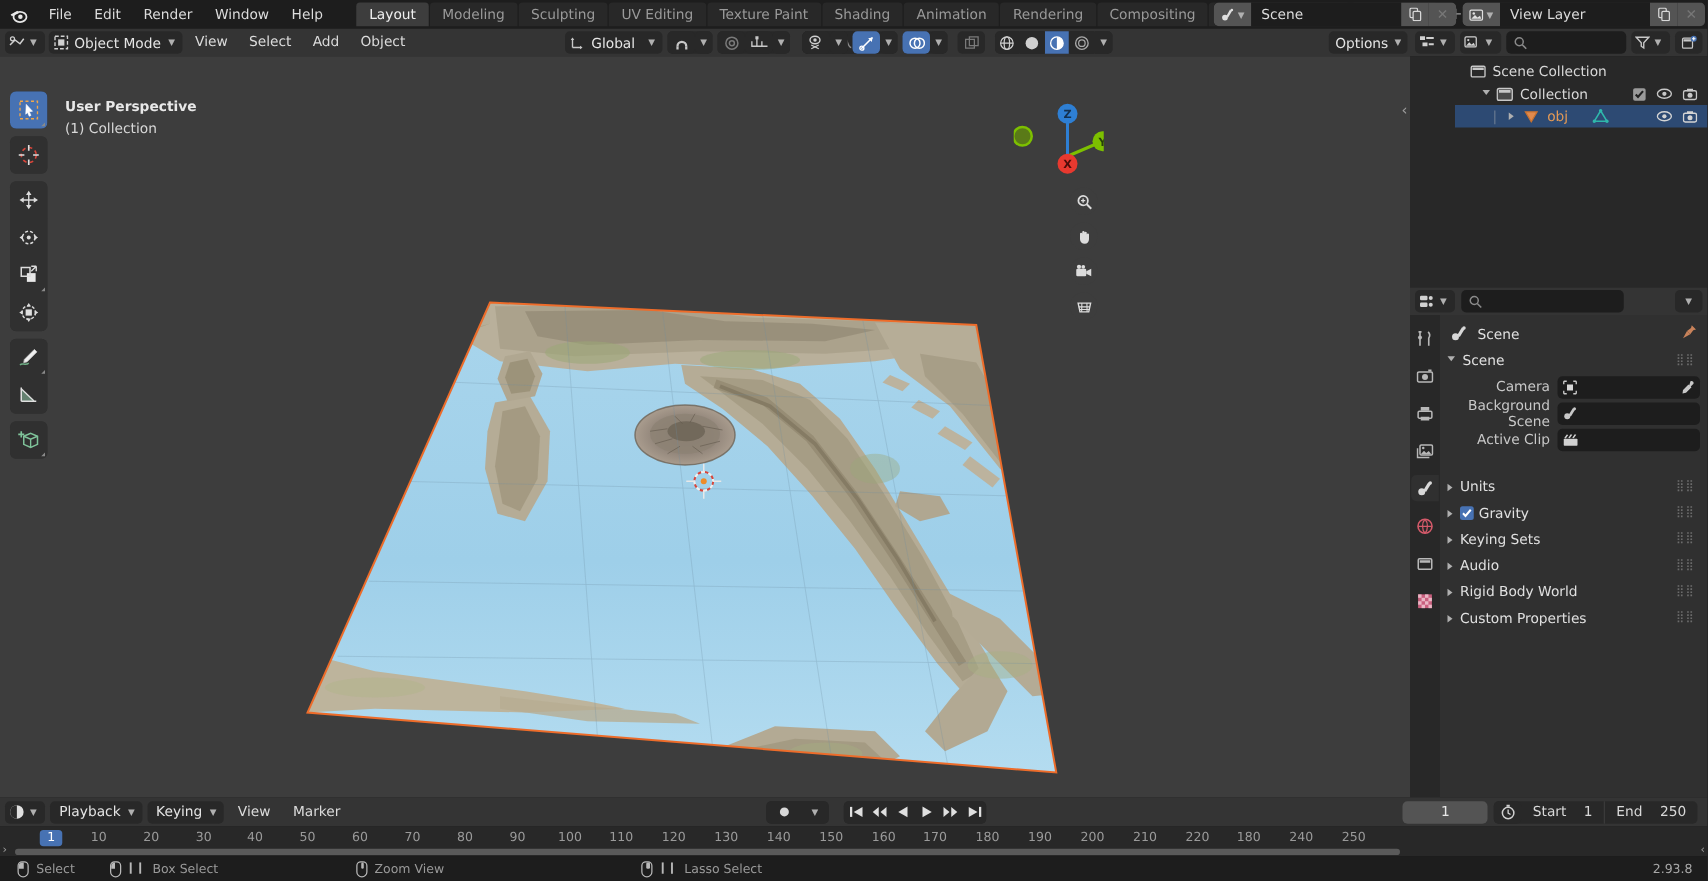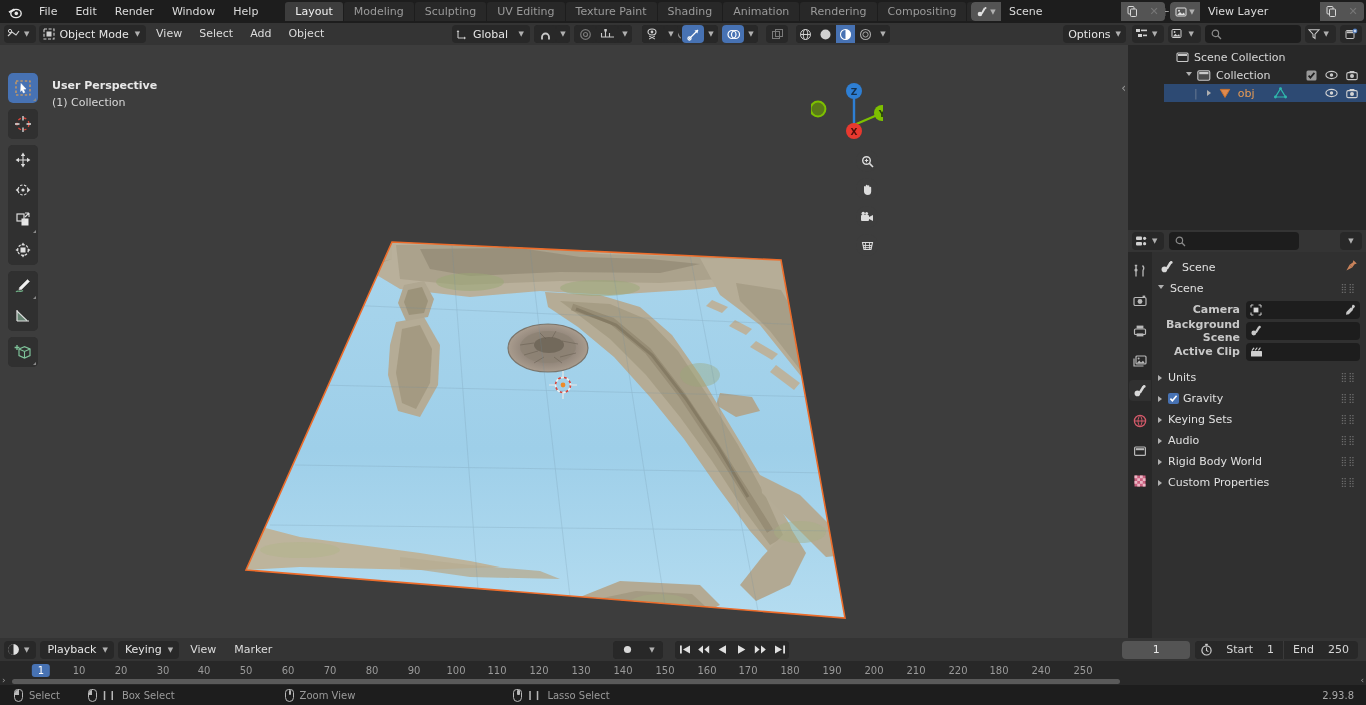--- a/index.html
+++ b/index.html
@@ -139,21 +139,21 @@
   .props-tabs {
     position: absolute; left: 0; top: 0; width: 24px; height: 386px; background: #282828;
     display: flex; flex-direction: column; align-items: center; padding-top: 8px; gap: 9px;
   }
   .ptab { width: 22px; height: 21px; display:flex; align-items:center; justify-content:center; border-radius: 4px 0 0 4px;}
   .ptab.active { background: #303030; }
   .props-main { position: absolute; left: 24px; top: 0; width: 214px; height: 386px; padding-top: 4px; }
   .prop-title { height: 22px; display: flex; align-items: center; gap: 8px; padding: 0 8px; font-size: 11px; color:#e0e0e0;}
   .panel-hdr { height: 21px; display: flex; align-items: center; gap: 6px; padding: 0 6px; font-size: 11px; color: #e0e0e0; }
   .grip { margin-left: auto; color: #6b6b6b; font-size: 9px; letter-spacing: 1px; line-height: 5px; padding-right: 4px;}
-  .prop-row { height: 21px; display: flex; align-items: center; padding: 0 6px 0 0; gap: 6px; font-weight: bold; }
+  .prop-row { height: 21px; display: flex; align-items: center; padding: 0 6px 0 0; gap: 6px; }
   .prop-label { width: 88px; text-align: right; font-size: 11px; color: #c8c8c8; }
   .prop-field { flex: 1; height: 18px; background: #1d1d1d; border-radius: 4px; display:flex;
     align-items: center; padding: 0 4px; gap: 4px; }
   .chk { width: 11px; height: 11px; background: #4772b3; border-radius: 2px; display:flex;
     align-items:center; justify-content:center; }
 
   
   .tl-header {
     position: absolute; top: 638px; left: 0; width: 1366px; height: 23px;
     background: #343434; display: flex; align-items: center; padding: 0 4px; gap: 4px;
@@ -931,21 +931,21 @@
           <span style="display:flex;">
             <svg width="13" height="12" viewBox="0 0 13 12">
                 <rect x="1" y="5" width="11" height="5.6" rx="0.6" fill="#d0d0d0"></rect>
                 <path d="M1.4 4.4 L3.4 1.6 L4.6 2 L2.6 4.8 Z M4.6 4.2 L6.6 1.4 L7.8 1.8 L5.8 4.6 Z M7.8 4.2 L9.8 1.4 L11 1.8 L9 4.6 Z" fill="#d0d0d0"></path>
               </svg>
           </span>
           <span style="flex:1;"></span>
         </span>
       </div>
 
-      <div class="panel-hdr" style="margin-top:5px;">
+      <div class="panel-hdr" style="margin-top:17px;">
         <span class="tri"></span>
         <span>Units</span>
         <span class="grip">⣿⣿</span>
       </div>
 
       <div class="panel-hdr">
         <span class="tri"></span>
         <span class="chk">
           <svg width="9" height="9" viewBox="0 0 9 9">
               <path d="M1.4 4.6 L3.4 6.8 L7.6 1.8" fill="none" stroke="#fff" stroke-width="1.6"></path>

